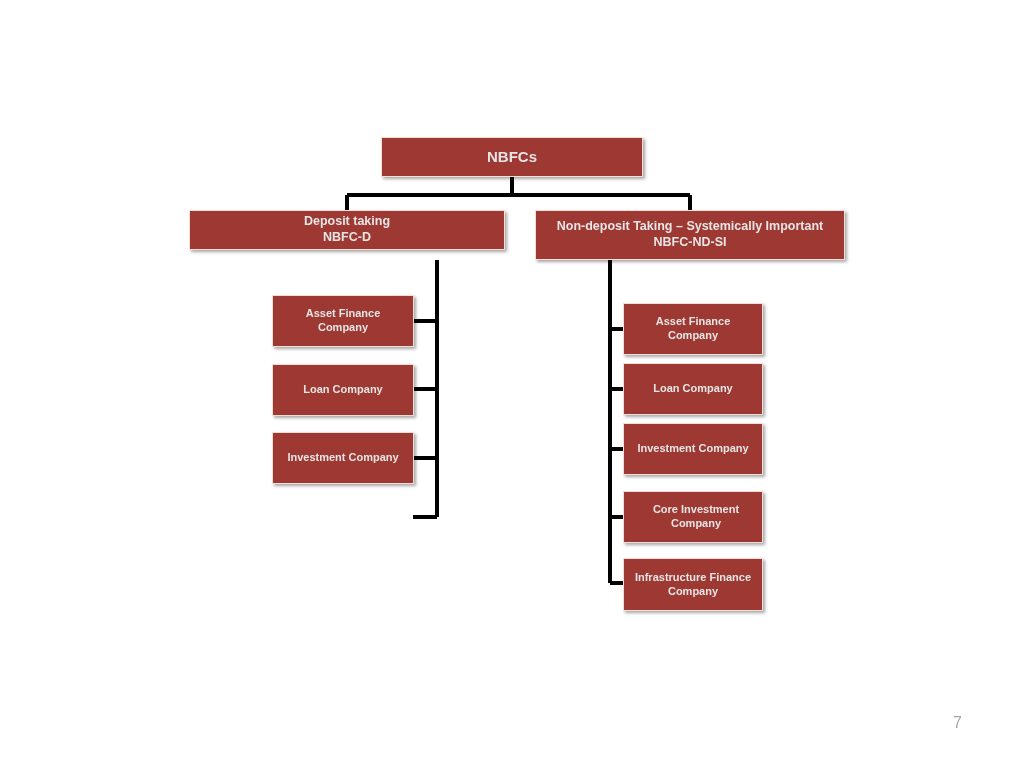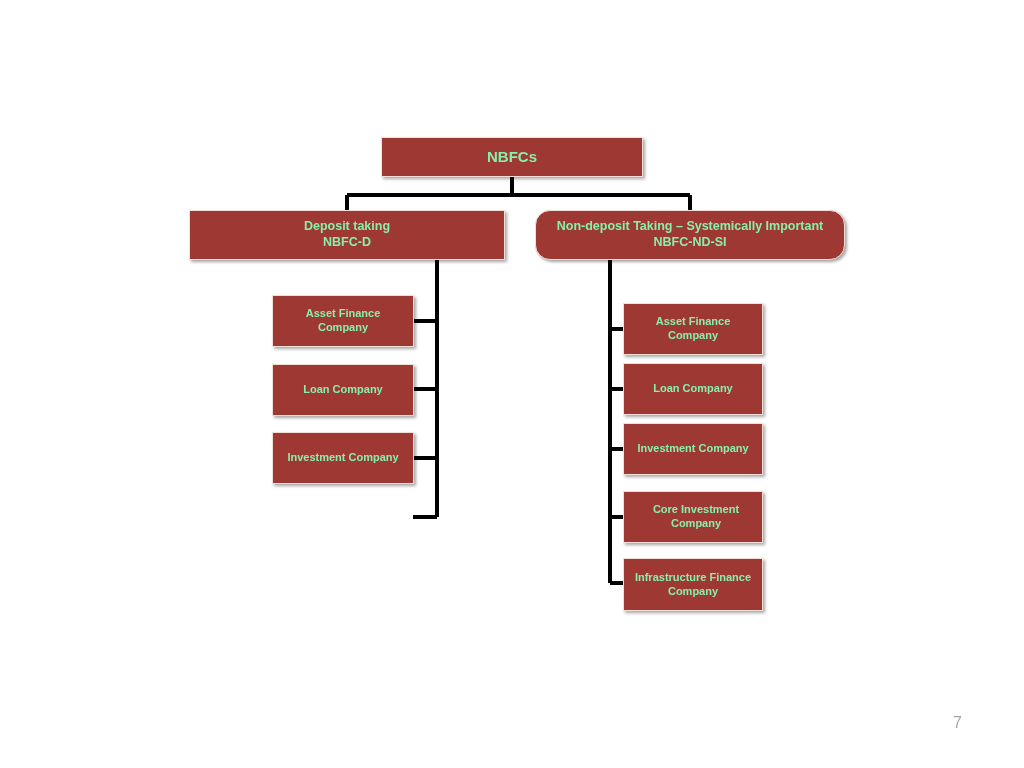--- a/index.html
+++ b/index.html
@@ -31,21 +31,21 @@
     position: absolute;
     z-index: 2;
     box-sizing: border-box;
     background: #9e3832;
     border: 1px solid #f2ded6;
     box-shadow: 2px 2px 3px rgba(0,0,0,0.35);
     display: flex;
     align-items: center;
     justify-content: center;
     text-align: center;
-    color: #86efac;
+    color: #e5e5e5;
     font-weight: bold;
     line-height: 1.25;
     padding: 0 6px;
   }
   .node .txt {
     display: block;
     width: 100%;
     white-space: pre-line;
   }
   .root {
@@ -97,26 +97,26 @@
       <path d="M610,449 L624,449"></path>
       <path d="M610,517 L624,517"></path>
       <path d="M610,583 L624,583"></path>
     </g>
   </svg>
 
   <div class="node root" style="left:381px; top:137px; width:262px; height:40px;">
     <span class="txt">NBFCs</span>
   </div>
 
-  <div class="node level2" style="left:189px; top:210px; width:316px; height:50px;">
+  <div class="node level2" style="left:189px; top:210px; width:316px; height:40px;">
     <span class="txt">Deposit taking
 NBFC-D</span>
   </div>
 
-  <div class="node level2" style="left:535px; top:210px; width:310px; height:50px;border-radius:15px;">
+  <div class="node level2" style="left:535px; top:210px; width:310px; height:50px;">
     <span class="txt">Non-deposit Taking – Systemically Important
 NBFC-ND-SI</span>
   </div>
 
   <div class="node leaf" style="left:272px; top:295px; width:142px; height:52px;">
     <span class="txt">Asset Finance
 Company</span>
   </div>
 
   <div class="node leaf" style="left:272px; top:364px; width:142px; height:52px;">

